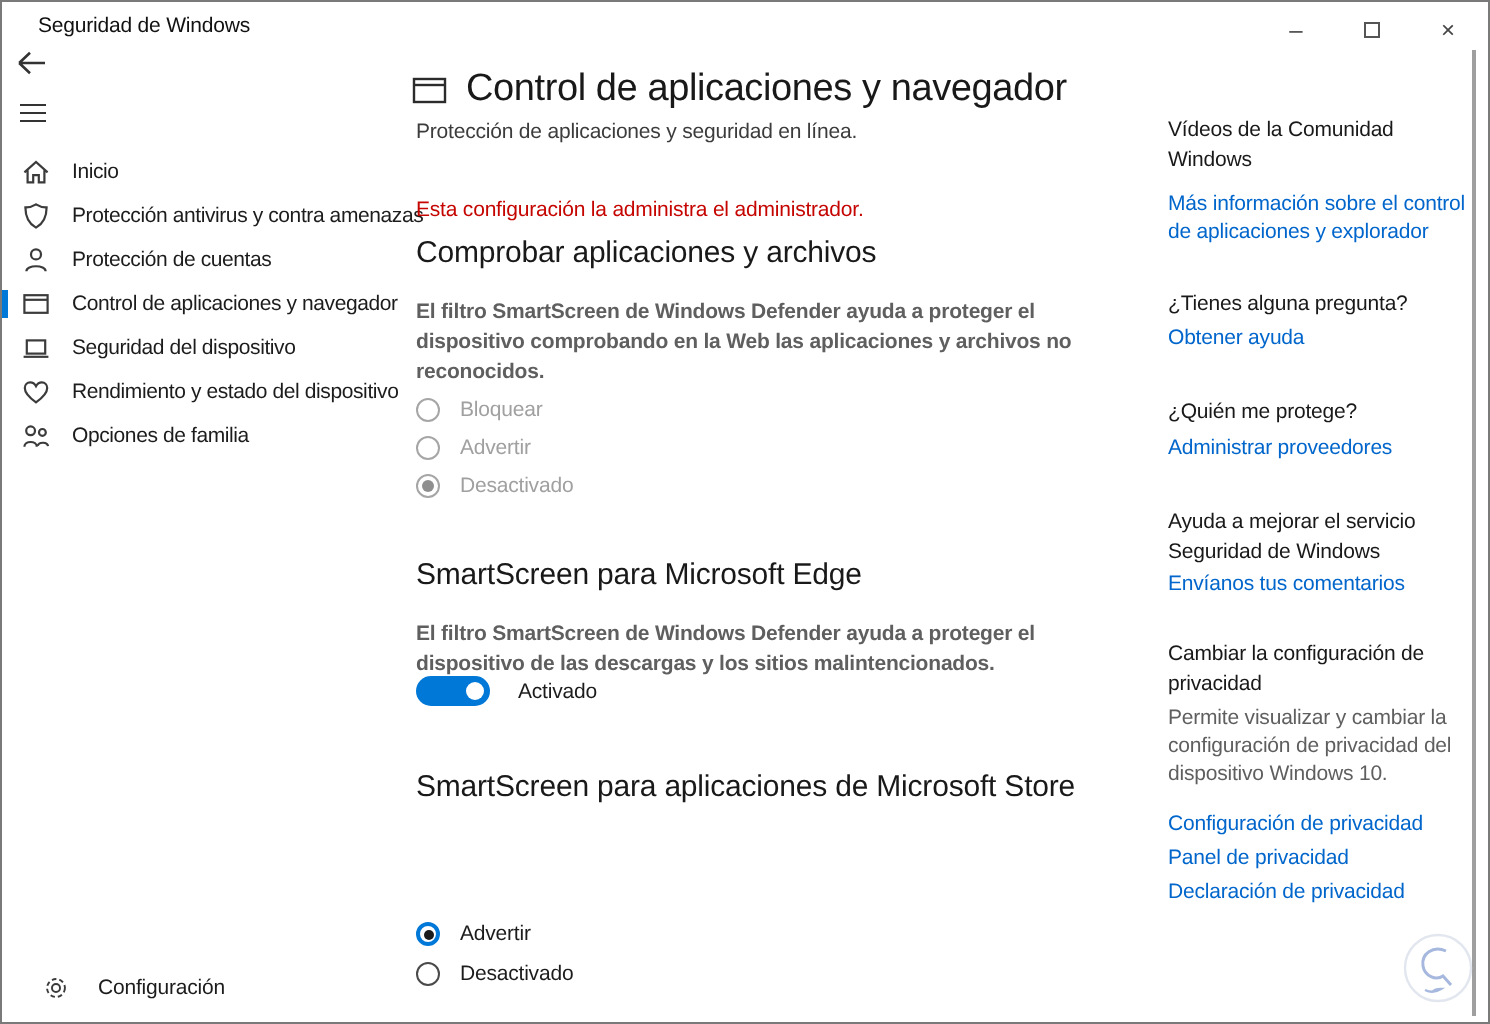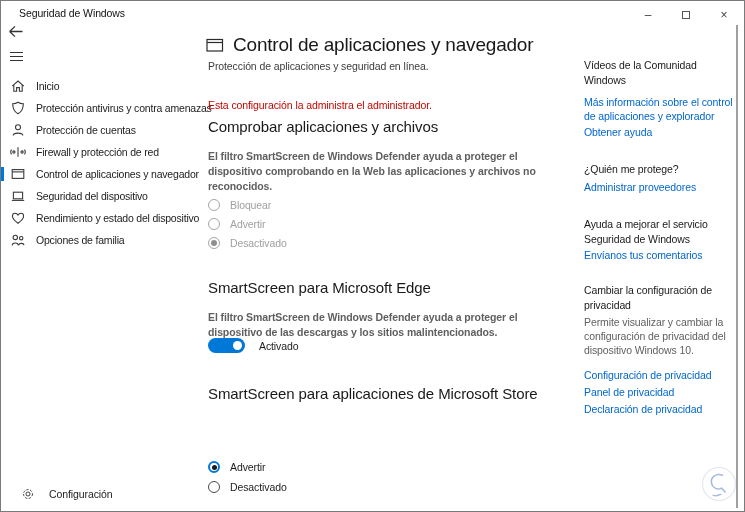--- a/index.html
+++ b/index.html
@@ -115,31 +115,20 @@
     </div>
     <div class="side-item">
       <span class="ico">
           <svg width="16" height="16" viewBox="0 0 16 16" fill="none" stroke="#3b3b3b" stroke-width="1.1">
             <circle cx="8" cy="5.2" r="2.5"></circle>
             <path d="M3.2 13.6 C3.2 10.3 12.8 10.3 12.8 13.6"></path>
           </svg>
         </span>
       <span class="lbl">Protección de cuentas</span>
     </div>
-    <div class="side-item">
-      <span class="ico">
-          <svg width="16" height="16" viewBox="0 0 16 16" fill="none" stroke="#3b3b3b" stroke-width="1.1">
-            <line x1="8" y1="3.2" x2="8" y2="12.8"></line>
-            <circle cx="3.9" cy="8" r="1.1"></circle>
-            <circle cx="12.1" cy="8" r="1.1"></circle>
-            <path d="M1.5 5.6 a4.4 4.4 0 0 0 0 4.8 M14.5 5.6 a4.4 4.4 0 0 1 0 4.8"></path>
-          </svg>
-        </span>
-      <span class="lbl">Firewall y protección de red</span>
-    </div>
     <div class="side-item selected">
       <span class="ico">
           <svg width="16" height="16" viewBox="0 0 16 16" fill="none" stroke="#3b3b3b" stroke-width="1.1">
             <rect x="2.2" y="3.6" width="11.6" height="8.8"></rect>
             <line x1="2.2" y1="5.9" x2="13.8" y2="5.9"></line>
           </svg>
         </span>
       <span class="lbl">Control de aplicaciones y navegador</span>
     </div>
     <div class="side-item">
@@ -226,20 +215,21 @@
     <div class="radio-row" style="height:20px;">
       <span class="radio"></span>
       <span class="radio-lbl">Desactivado</span>
     </div>
   </div>
 
   <aside class="aside">
     <p class="hd">Vídeos de la Comunidad Windows</p>
     <a class="a-link1" href="#">Más información sobre el control de aplicaciones y explorador</a>
 
+    <p class="hd hd2">¿Tienes alguna pregunta?</p>
     <a class="a-link2" href="#">Obtener ayuda</a>
 
     <p class="hd hd3">¿Quién me protege?</p>
     <a class="a-link3" href="#">Administrar proveedores</a>
 
     <p class="hd hd4">Ayuda a mejorar el servicio Seguridad de Windows</p>
     <a class="a-link4" href="#">Envíanos tus comentarios</a>
 
     <p class="hd hd5">Cambiar la configuración de privacidad</p>
     <p class="txt a-txt5">Permite visualizar y cambiar la configuración de privacidad del dispositivo Windows 10.</p>

